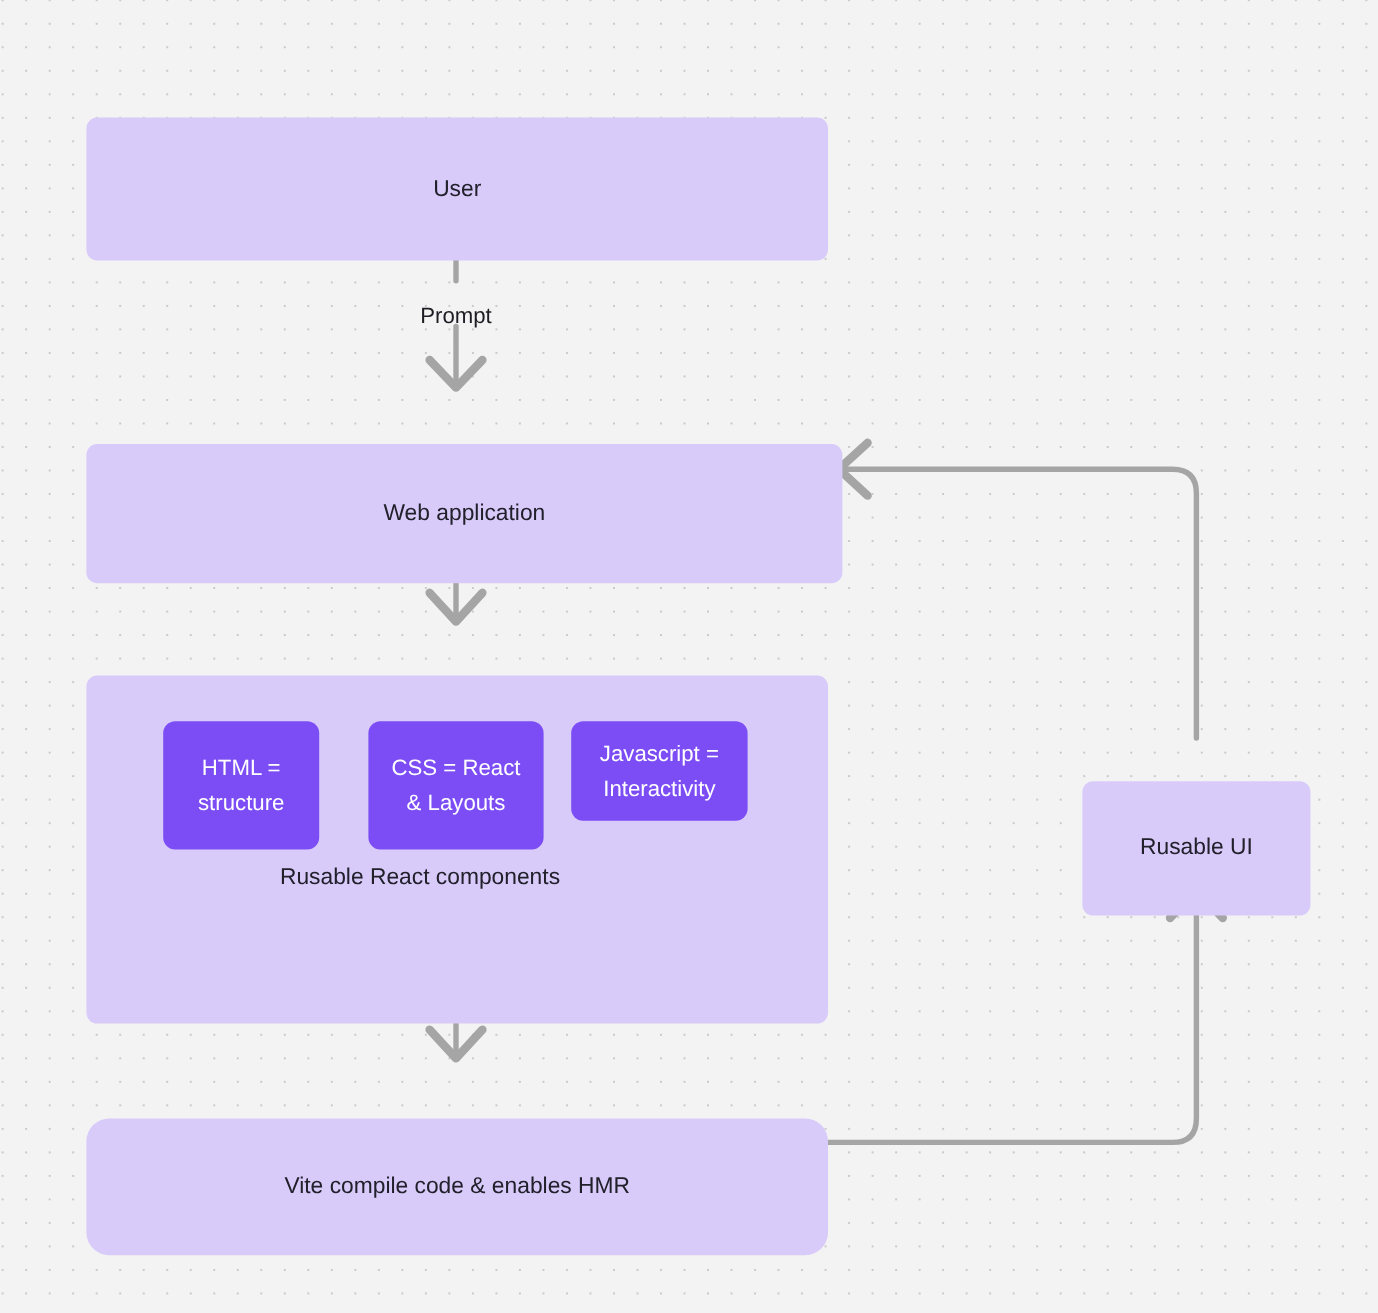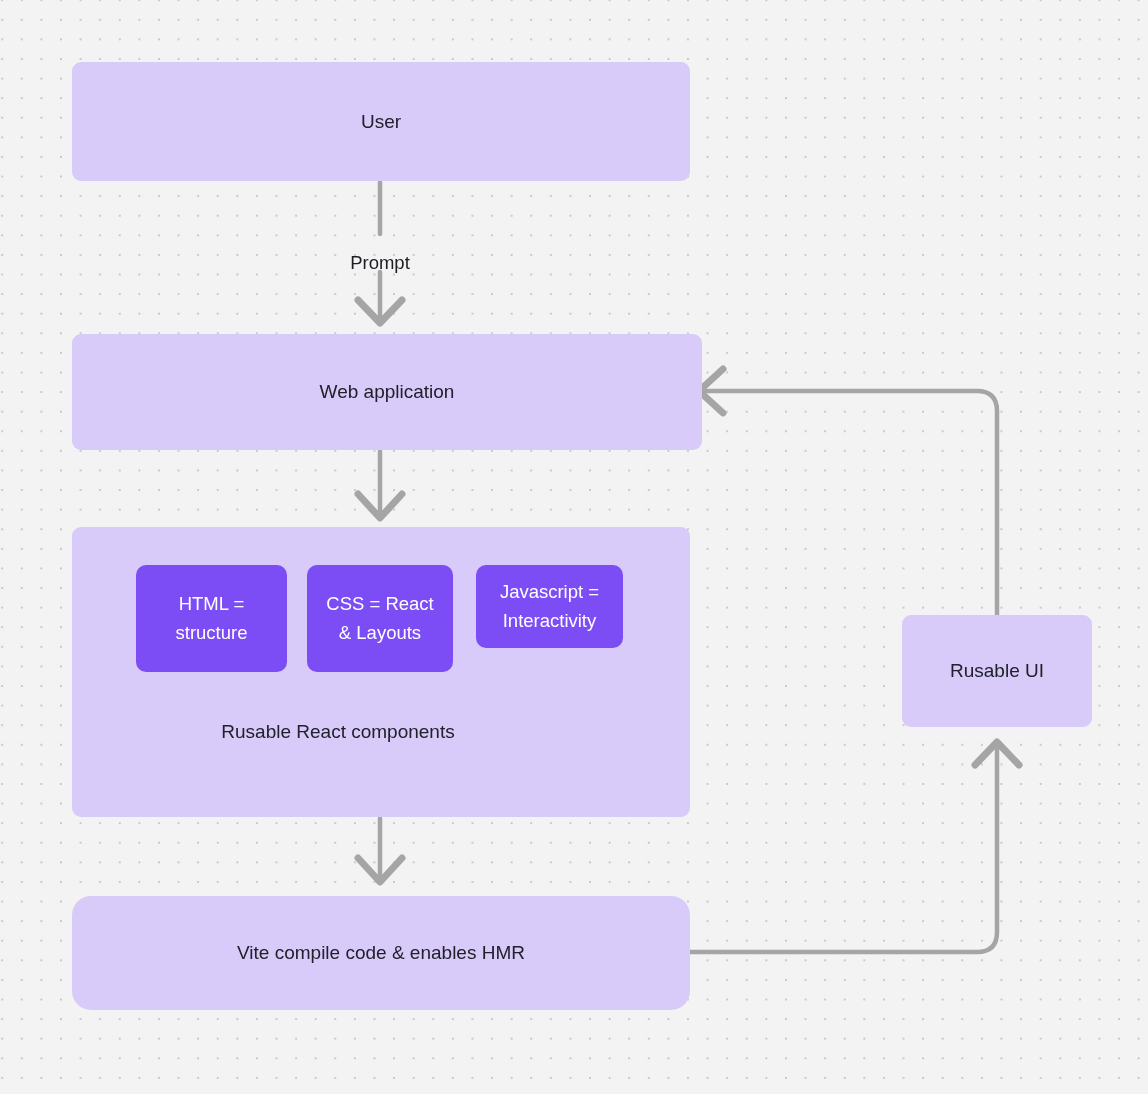--- a/index.html
+++ b/index.html
@@ -28,20 +28,21 @@
     pointer-events: none;
   }
   .node {
     position: absolute;
     box-sizing: border-box;
     display: flex;
     align-items: center;
     justify-content: center;
     text-align: center;
     border-radius: 9px;
+    margin-top: 36px;
   }
   .node-lilac {
     background: #d8cbfa;
     color: #21202b;
     font-size: 19px;
     line-height: 1.35;
     font-weight: 400;
   }
   .node-chip {
     background: #7c4df5;
@@ -69,25 +70,25 @@
     text-align: center;
   }
 
   
   #node-user          { left: 72px;  top: 62px;  width: 618px; height: 119px; }
   #node-webapp        { left: 72px;  top: 334px; width: 630px; height: 116px; }
   #node-react-group   { left: 72px;  top: 527px; width: 618px; height: 290px; }
   #node-vite          { left: 72px;  top: 896px; width: 618px; height: 114px; border-radius: 19px; }
   #node-render-ui     { left: 902px; top: 615px; width: 190px; height: 112px; }
 
-  #chip-html { left: 136px; top: 565px; width: 151px; height: 107px; }
+  #chip-html { left: 136px; top: 565px; width: 130px; height: 107px; }
   #chip-css  { left: 307px; top: 565px; width: 146px; height: 107px; }
   #chip-js   { left: 476px; top: 565px; width: 147px; height: 83px; }
 
-  #caption-react { left: 72px; top: 719px; width: 532px; }
+  #caption-react { left: 84px; top: 719px; width: 532px; }
 
   #label-prompt { left: 280px; top: 252px; width: 200px; }
 </style>
 </head>
 <body>
 
 <div id="canvas">
 
   <svg class="edges" viewBox="0 0 1148 1094" width="1148" height="1094" aria-hidden="true">
 

